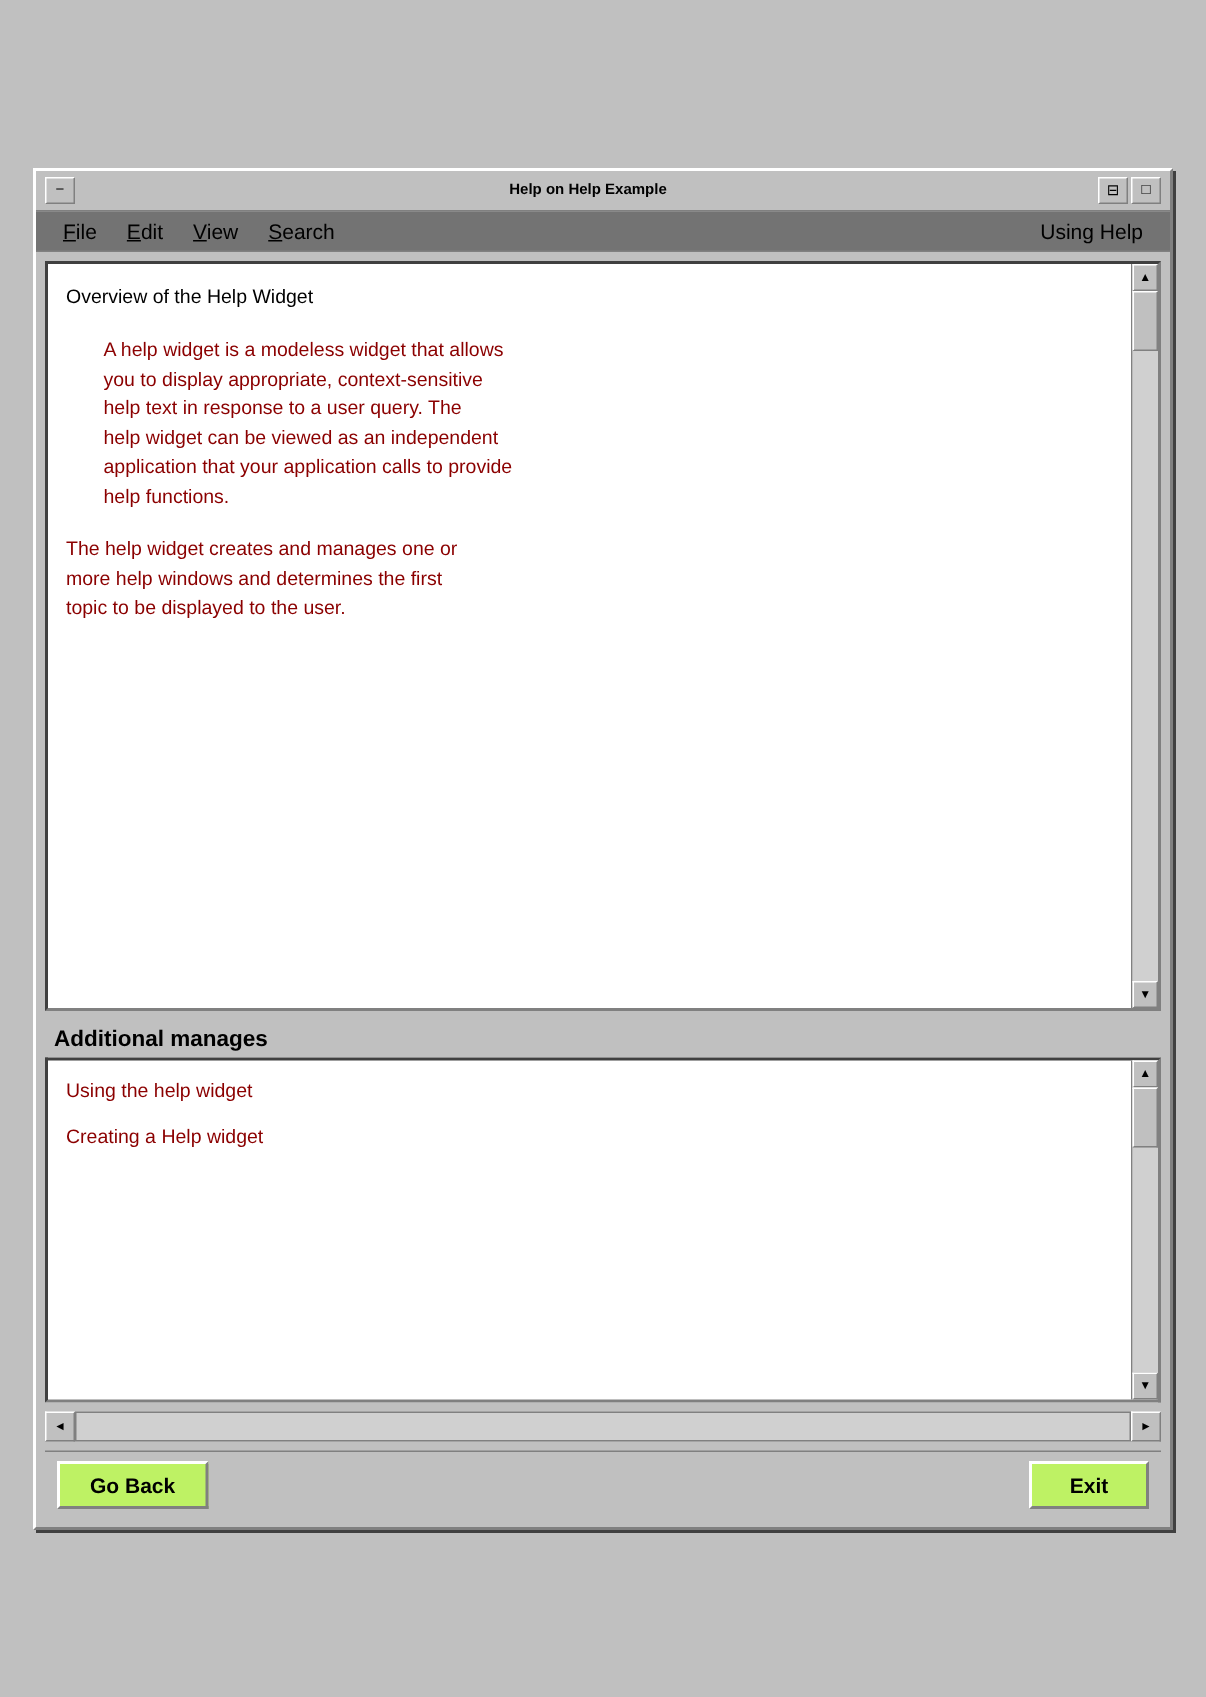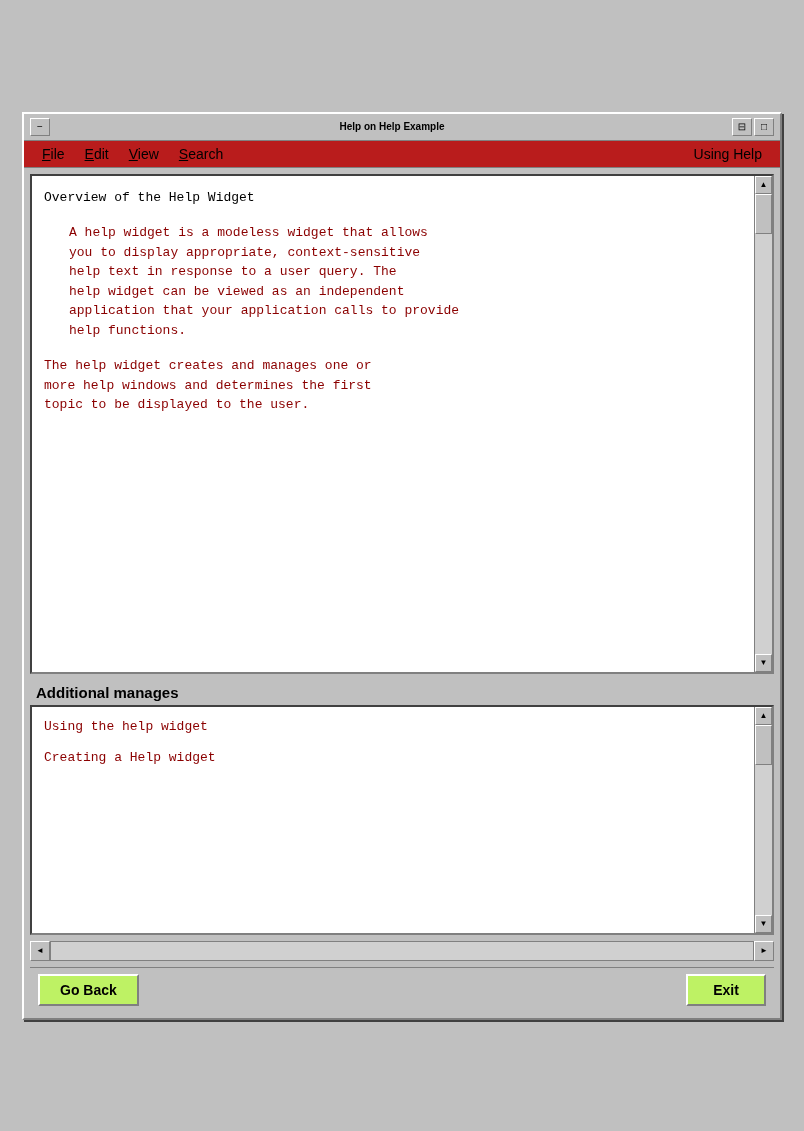--- a/index.html
+++ b/index.html
@@ -74,21 +74,21 @@
       align-items: center;
       justify-content: center;
       font-size: 10px;
       cursor: pointer;
     }
 
     .menu-bar {
       display: flex;
       align-items: center;
       padding: 2px 8px;
-      background: #b91c1c;
+      background: #737373;
       border-bottom: 1px solid #808080;
     }
 
     .menu-item {
       padding: 3px 10px;
       font-size: 14px;
       color: #000;
       cursor: pointer;
       text-decoration: none;
       position: relative;
@@ -117,21 +117,21 @@
       border-left-color: #404040;
       display: flex;
       height: 500px;
       margin-bottom: 6px;
     }
 
     .text-area {
       flex: 1;
       padding: 12px;
       overflow: hidden;
-      font-family: Liberation Mono, monospace;
+      font-family: Liberation Sans, sans-serif;
       font-size: 13px;
       line-height: 1.5;
     }
 
     .text-heading {
       color: #000;
       font-weight: normal;
       margin-bottom: 16px;
     }
 
@@ -194,21 +194,21 @@
       border-top-color: #404040;
       border-left-color: #404040;
       display: flex;
       height: 230px;
       margin-bottom: 6px;
     }
 
     .topics-list {
       flex: 1;
       padding: 12px;
-      font-family: Liberation Mono, monospace;
+      font-family: Liberation Sans, sans-serif;
       font-size: 13px;
     }
 
     .topic-item {
       color: #8b0000;
       margin-bottom: 16px;
       cursor: pointer;
     }
 
     .horizontal-scrollbar {

